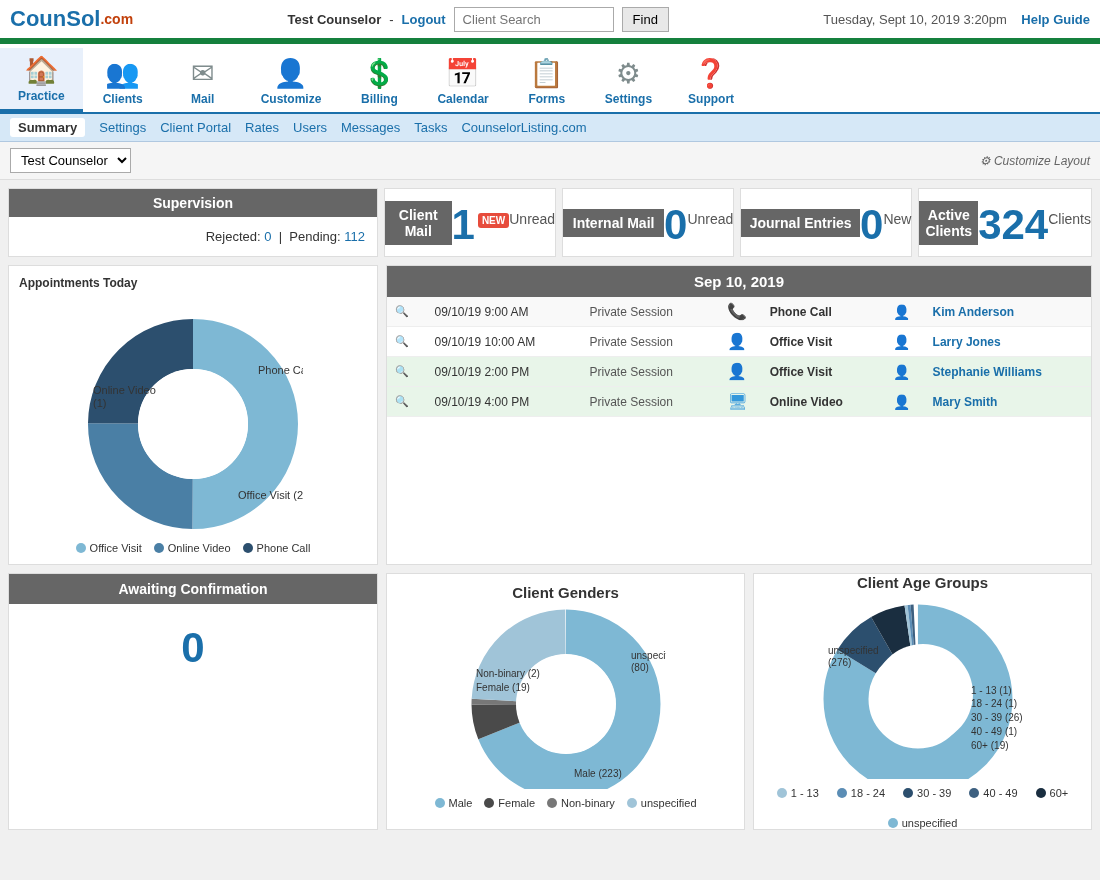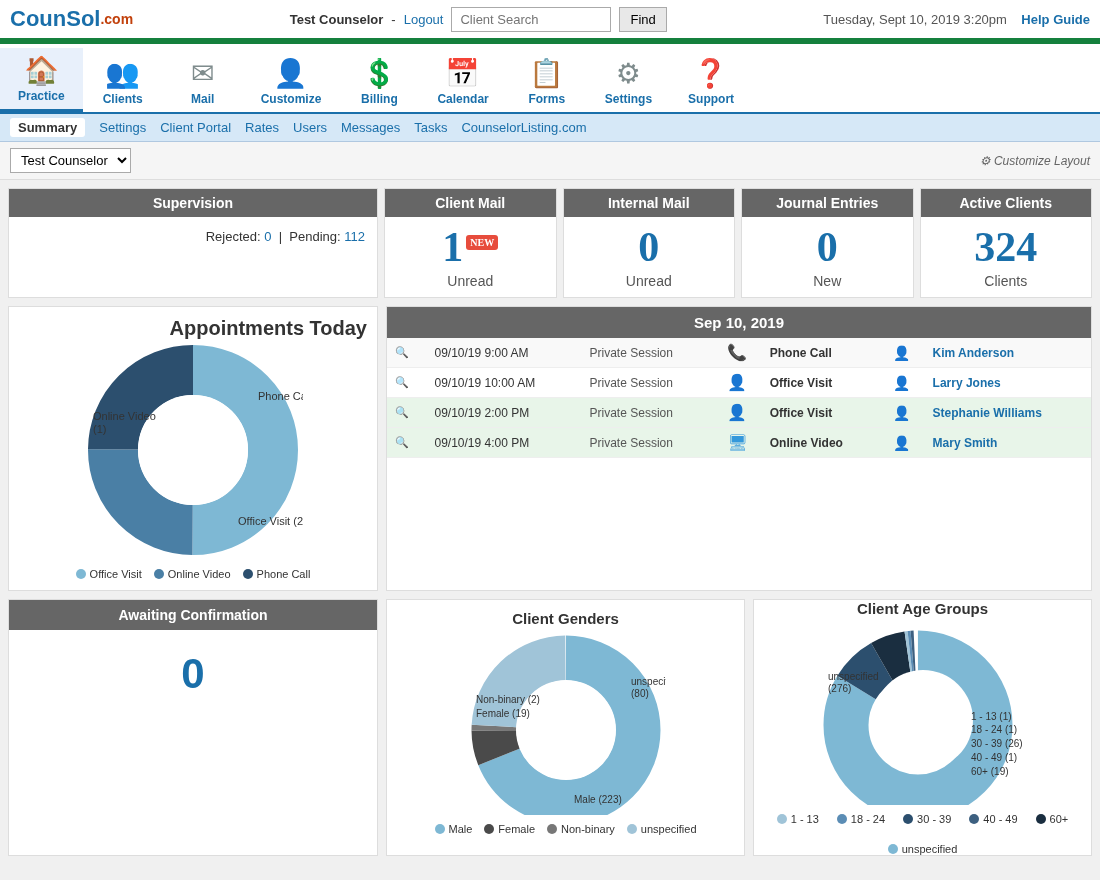--- a/index.html
+++ b/index.html
@@ -6,21 +6,21 @@
     body { font-family: Arial, sans-serif; font-size: 13px; background: #f0f0f0; color: #333; width: 1100px; }
 
     
     .header { background: #fff; border-bottom: 6px solid #15803d; padding: 6px 10px; display: flex; align-items: center; justify-content: space-between; }
     .logo { display: flex; align-items: center; }
     .logo-text { font-size: 22px; font-weight: bold; color: #1a6faa; }
     .header-center { display: flex; align-items: center; gap: 8px; }
     .header-right { font-size: 13px; color: #555; }
     .help-guide { color: #1a6faa; font-weight: bold; cursor: pointer; }
     .counselor-name { color: #333; font-weight: bold; }
-    .logout-link { color: #1a6faa; text-decoration: none; cursor: pointer; }
+    .logout-link { color: #1a6faa; text-decoration: none; cursor: pointer; font-weight: bold; }
     .search-input { border: 1px solid #aaa; padding: 4px 8px; font-size: 13px; width: 160px; color: #999; }
     .find-btn { background: #e8e8e8; border: 1px solid #aaa; padding: 4px 10px; cursor: pointer; font-size: 13px; }
 
     
     .nav-bar { background: #fff; border-bottom: 2px solid #1a6faa; display: flex; align-items: flex-end; padding: 4px 0 0 0; }
     .nav-item { display: flex; flex-direction: column; align-items: center; padding: 6px 18px; cursor: pointer; font-size: 12px; color: #555; min-width: 80px; }
     .nav-item.active { background: #e8f0fb; border-bottom: 3px solid #1a6faa; }
     .nav-item .nav-icon { font-size: 28px; margin-bottom: 2px; }
     .nav-item .nav-label { font-weight: bold; color: #1a6faa; font-size: 12px; }
     .nav-icon-practice { color: #c0392b; }
@@ -44,31 +44,31 @@
     .customize-link { color: #666; font-size: 12px; font-style: italic; cursor: pointer; }
 
     
     .main { padding: 8px; display: flex; flex-direction: column; gap: 8px; }
 
     
     .stats-row { display: flex; gap: 6px; }
     .supervision-box { background: #fff; border: 1px solid #ddd; flex: 0 0 370px; }
     .supervision-header { background: #666; color: #fff; text-align: center; padding: 6px; font-weight: bold; font-size: 14px; }
     .supervision-body { padding: 12px; text-align: right; font-size: 13px; }
-    .stat-box { flex: 1; background: #fff; border: 1px solid #ddd; display: flex; flex-direction: column; align-items: center; }
+    .stat-box { flex: 1; background: #fff; border: 1px solid #ddd; display: flex; flex-direction: row; align-items: center; }
     .stat-header { background: #666; color: #fff; text-align: center; padding: 6px; font-weight: bold; font-size: 14px; width: 100%; }
-    .stat-value { font-size: 42px; font-weight: bold; color: #1a6faa; padding: 6px 0 2px; font-family: Liberation Serif, serif; }
+    .stat-value { font-size: 42px; font-weight: bold; color: #1a6faa; padding: 6px 0 2px; }
     .stat-label { font-size: 14px; color: #555; padding-bottom: 8px; }
     .stat-badge { background: #e74c3c; color: #fff; font-size: 10px; padding: 2px 4px; border-radius: 3px; font-weight: bold; vertical-align: super; margin-left: 3px; }
     .link-blue { color: #1a6faa; text-decoration: none; }
 
     
     .middle-row { display: flex; gap: 8px; }
     .appointments-box { flex: 0 0 370px; background: #fff; border: 1px solid #ddd; padding: 10px; }
-    .appointments-title { text-align: right; font-size: 20px; font-weight: bold; color: #333; margin-bottom: 0; }
+    .appointments-title { text-align: left; font-size: 12px; font-weight: bold; color: #333; margin-bottom: 24px; }
     .calendar-box { flex: 1; background: #fff; border: 1px solid #ddd; }
     .calendar-header { background: #666; color: #fff; text-align: center; padding: 7px; font-weight: bold; font-size: 15px; }
     .calendar-table { width: 100%; border-collapse: collapse; }
     .calendar-table td { padding: 5px 8px; font-size: 12px; border-bottom: 1px solid #eee; }
     .calendar-table tr:nth-child(odd) { background: #f9f9f9; }
     .calendar-table tr.highlight { background: #e8f5e9; }
 
     
     .donut-container { display: flex; justify-content: center; align-items: center; position: relative; width: 220px; height: 220px; margin: 0 auto; }
     .legend { display: flex; gap: 12px; justify-content: center; margin-top: 8px; font-size: 11px; }

